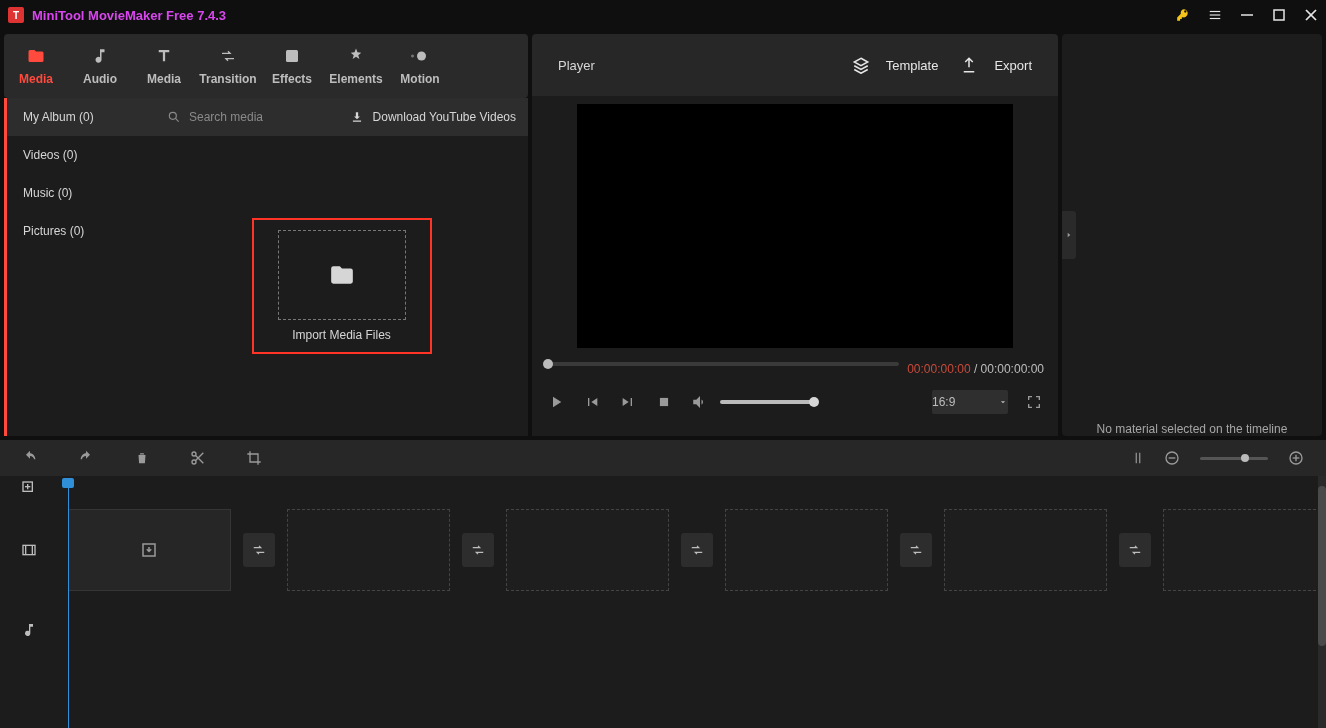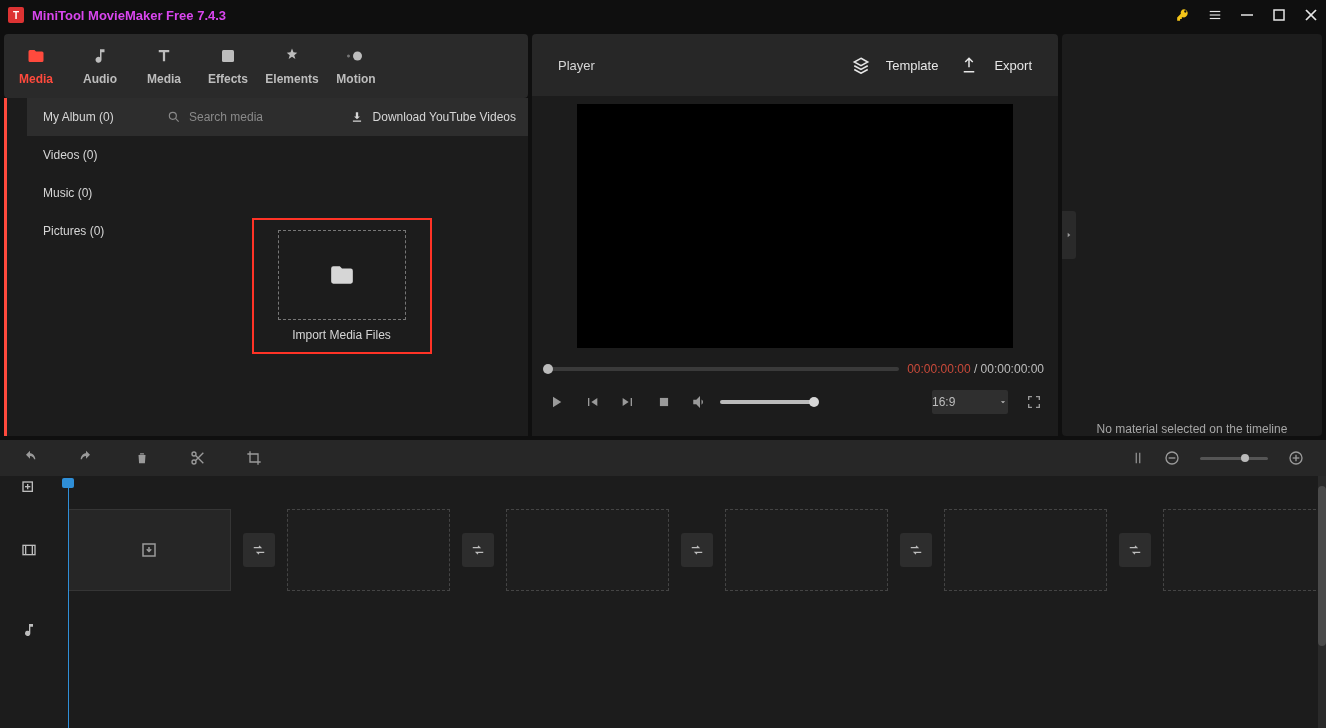--- a/index.html
+++ b/index.html
@@ -18,40 +18,40 @@
   .workspace { display:flex; height: 406px; }
   .left-panel { width: 532px; display:flex; flex-direction:column; }
   .toolbar { height: 64px; background:#2a2a2a; border-radius:4px; margin:4px 4px 0 4px; display:flex; align-items:center; }
   .toolbar-tab { width:64px; height:62px; display:flex; flex-direction:column; align-items:center; justify-content:center; gap:6px; color:#bdbdbd; cursor:pointer; font-size:12px;font-weight:bold;}
   .toolbar-tab.active { color:#ff4a3d; }
   .toolbar-tab .ticon { width:20px; height:20px; display:flex; align-items:center; justify-content:center; }
 
   .lib-body { flex:1; background:#1c1c1c; margin:0 4px; display:flex; }
   .lib-body-border { border-left:3px solid #ff4a3d; }
   .lib-sidebar { width:148px; background:#1c1c1c; display:flex; flex-direction:column; }
-  .lib-side-item { height:38px; display:flex; align-items:center; padding-left:16px; color:#d6d6d6; font-size:12px; cursor:pointer;margin-left:20px; }
+  .lib-side-item { height:38px; display:flex; align-items:center; padding-left:16px; color:#d6d6d6; font-size:12px; cursor:pointer; }
   .lib-side-item.active { background:#2d2d2d; }
   .lib-content { flex:1; display:flex; flex-direction:column; }
   .lib-topbar { height:38px; display:flex; align-items:center; background:#2d2d2d; padding:0 12px; justify-content:space-between;}
   .search-wrap{display:flex;align-items:center;gap:8px;color:#8a8a8a;font-size:12px;}
   .dl-wrap{display:flex;align-items:center;gap:8px;color:#d6d6d6;font-size:12px;cursor:pointer;}
   .import-area{flex:1;display:flex;align-items:center;justify-content:center;}
   .import-box{width:180px;height:136px;border:2px solid #ff3326;display:flex;flex-direction:column;align-items:center;justify-content:center;gap:0;}
   .import-dashed{width:128px;height:90px;border:1px dashed #777;display:flex;align-items:center;justify-content:center;margin-top:6px;margin-bottom:8px;}
   .import-label{font-size:12px;color:#d6d6d6;margin-bottom:6px;}
 
   
   .player-panel{ width:526px; background:#272727; margin:4px 4px 0 0; border-radius:4px; display:flex; flex-direction:column;}
   .player-header{height:62px;display:flex;align-items:center;justify-content:space-between;padding:0 26px;}
   .player-header-left{color:#d6d6d6;font-size:13px;}
   .player-header-right{display:flex;gap:22px;align-items:center;}
   .hbtn{display:flex;align-items:center;gap:16px;color:#e6e6e6;font-size:13px;cursor:pointer;}
   .player-body{flex:1;background:#1c1c1c;display:flex;flex-direction:column;align-items:center;padding:8px 0 0 0;}
   .video-canvas{width:436px;height:244px;background:#000;}
-  .progress-row{width:100%;padding:14px 14px 6px 14px;display:flex;align-items:center;gap:8px;}
+  .progress-row{width:100%;padding:14px 14px 6px 14px;display:flex;gap:8px;}
   .progress-track{flex:1;height:4px;background:#3a3a3a;border-radius:2px;position:relative;}
   .progress-handle{width:10px;height:10px;background:#bbb;border-radius:50%;position:absolute;top:-3px;left:-3px;}
   .timecode{font-size:12px;color:#bdbdbd;white-space:nowrap;}
   .timecode .cur{color:#c94a3a;}
   .controls-row{width:100%;height:40px;display:flex;align-items:center;padding:0 14px;gap:16px;}
   .cbtn{width:20px;height:20px;display:flex;align-items:center;justify-content:center;color:#9a9a9a;cursor:pointer;}
   .vol-track{width:95px;height:4px;background:#bbb;border-radius:2px;position:relative;margin-left:-6px;}
   .vol-handle{width:10px;height:10px;background:#d6d6d6;border-radius:50%;position:absolute;top:-3px;right:-4px;}
   .spacer-flex{flex:1;}
   .aspect-select{width:76px;height:24px;background:#2f2f2f;display:flex;align-items:center;justify-content:space-between;padding:0 0;font-size:12px;color:#bdbdbd;border-radius:2px;cursor:pointer;}
@@ -150,20 +150,28 @@
       <div class="toolbar-tab">
         <span class="ticon">
             <svg width="18" height="18" viewBox="0 0 24 24" fill="currentColor">
               <path d="M5 4v3h5.5v12h3V7H19V4z"></path>
             </svg>
           </span>
         <span>Media</span>
       </div>
       <div class="toolbar-tab">
         <span class="ticon">
+            <svg width="20" height="16" viewBox="0 0 24 24" fill="none" stroke="currentColor" stroke-width="2">
+              <path d="M3 8h12l-3-3M21 16H9l3 3"></path>
+            </svg>
+          </span>
+        <span>Transition</span>
+      </div>
+      <div class="toolbar-tab">
+        <span class="ticon">
             <svg width="18" height="18" viewBox="0 0 24 24" fill="currentColor">
               <rect x="4" y="4" width="16" height="16" rx="2"></rect>
             </svg>
           </span>
         <span>Effects</span>
       </div>
       <div class="toolbar-tab">
         <span class="ticon">
             <svg width="18" height="18" viewBox="0 0 24 24" fill="currentColor">
               <path d="M12 2l2 5 5 .5-4 3.5 1.5 5L12 13l-4.5 3 1.5-5-4-3.5 5-.5z"></path>

